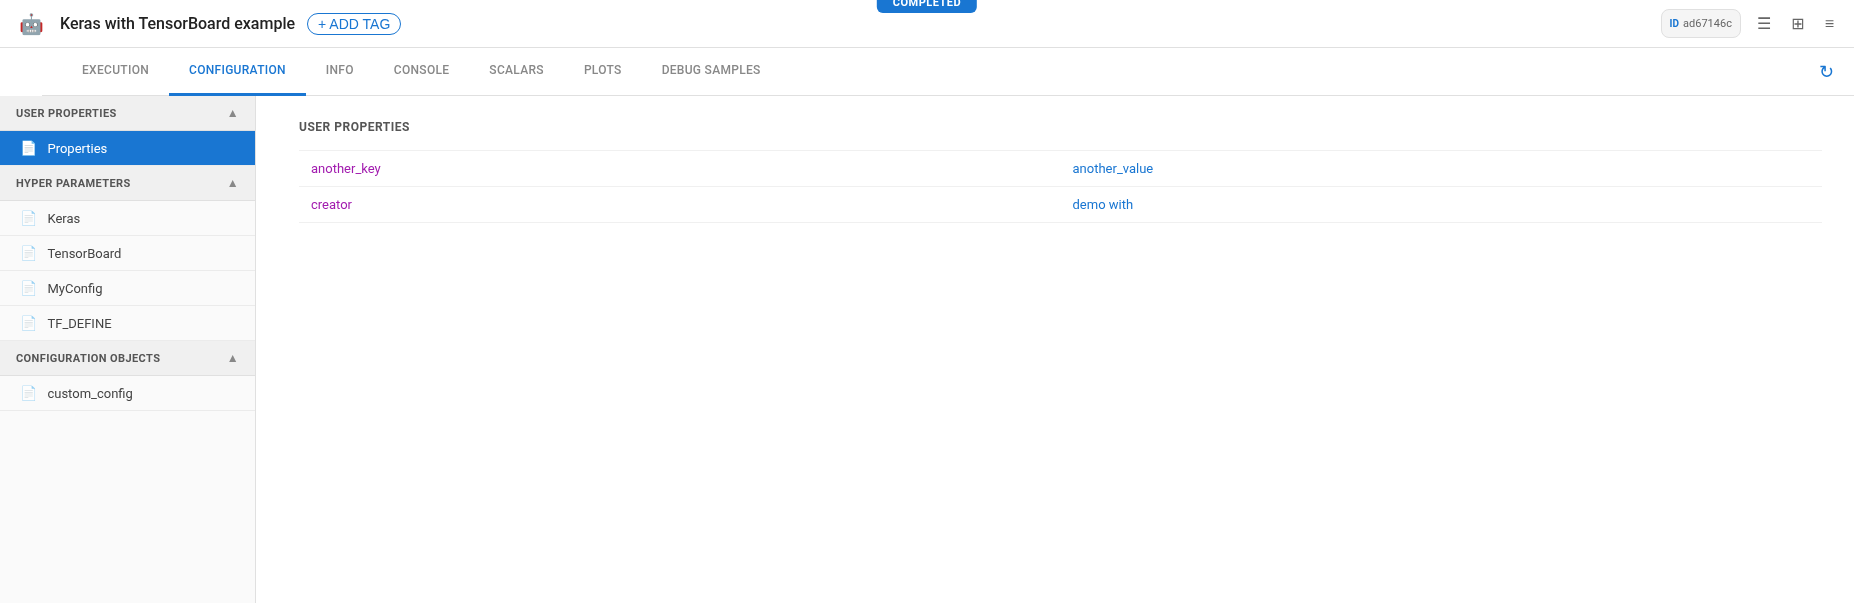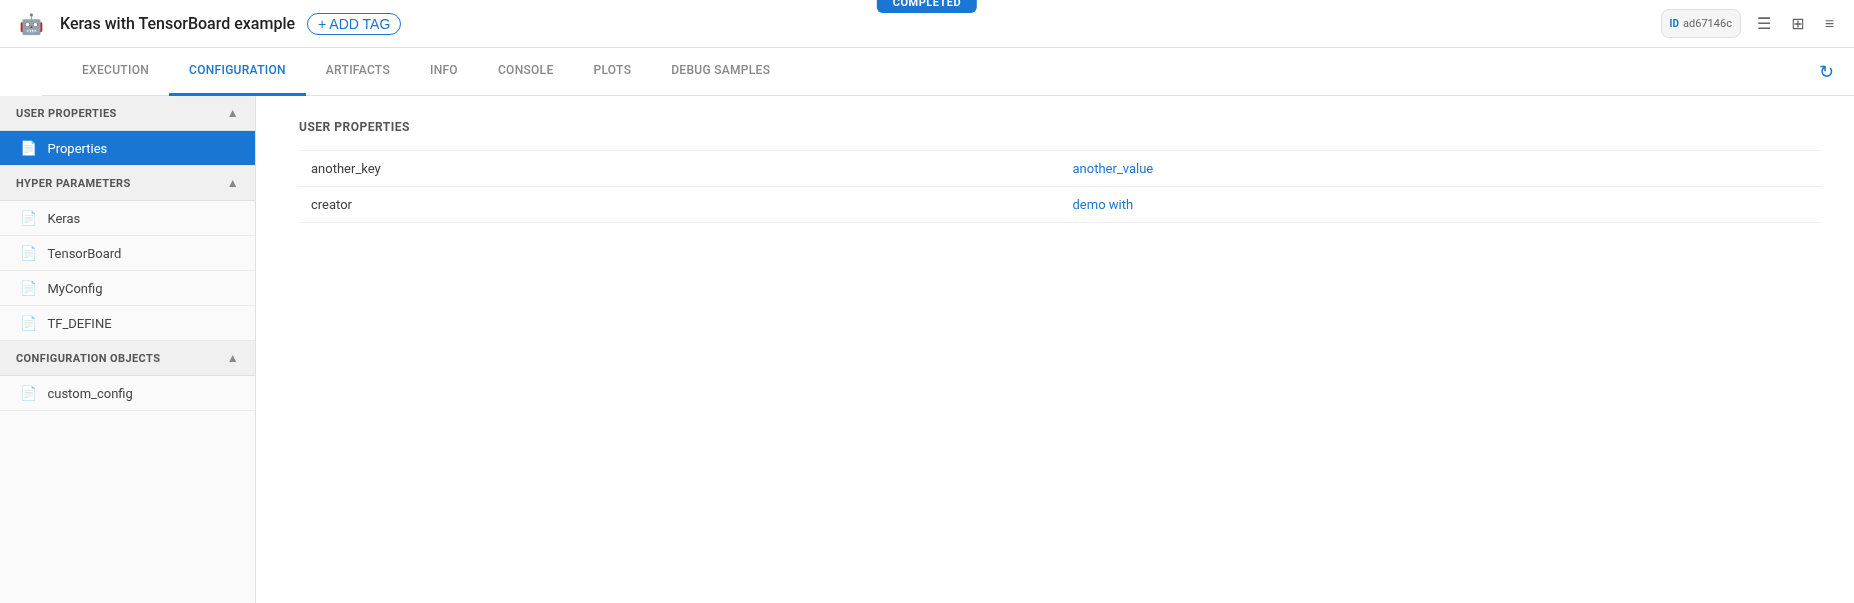--- a/index.html
+++ b/index.html
@@ -203,21 +203,21 @@
     }
     .properties-table tr {
       border-bottom: 1px solid #f0f0f0;
     }
     .properties-table td {
       padding: 10px 12px;
       font-size: 13px;
       vertical-align: middle;
     }
     .properties-table td:first-child {
-      color: #404040;
+      color: #a21caf;
       width: 50%;
     }
     .properties-table td:last-child {
       color: #1976d2;
     }
     .properties-table tr:first-child td {
       border-top: 1px solid #f0f0f0;
     }
   </style>
 </head>
@@ -245,23 +245,23 @@
     </button>
     <button class="top-bar-icon-btn">
       <span>≡</span>
     </button>
   </div>
 </div>
 
 <div class="tabs-bar">
   <div class="tab">EXECUTION</div>
   <div class="tab active">CONFIGURATION</div>
-  <div class="tab">ARTIFACTS</div>
   <div class="tab">INFO</div>
   <div class="tab">CONSOLE</div>
+  <div class="tab">SCALARS</div>
   <div class="tab">PLOTS</div>
   <div class="tab">DEBUG SAMPLES</div>
   <button class="refresh-icon-btn">
     <span>↻</span>
   </button>
 </div>
 
 <div class="main-layout">
 
   <div class="sidebar">

